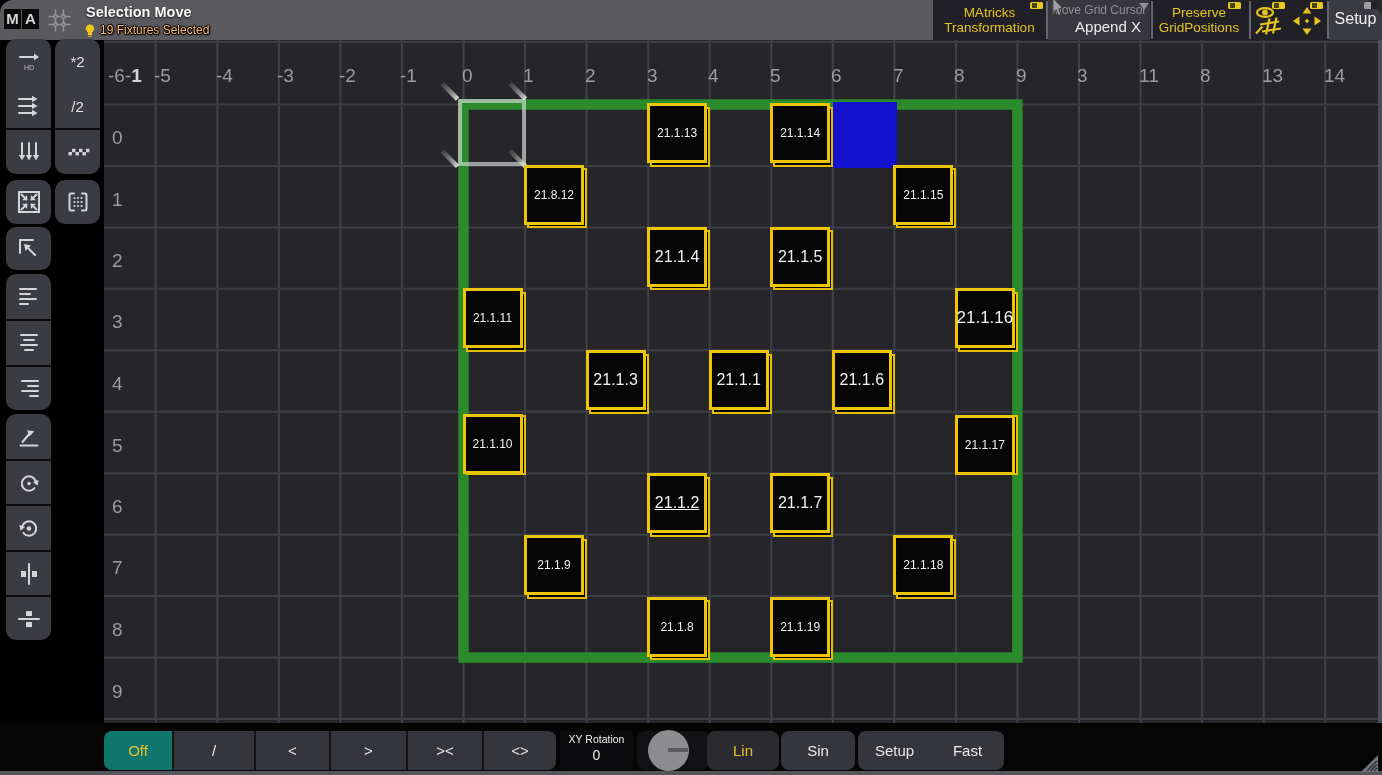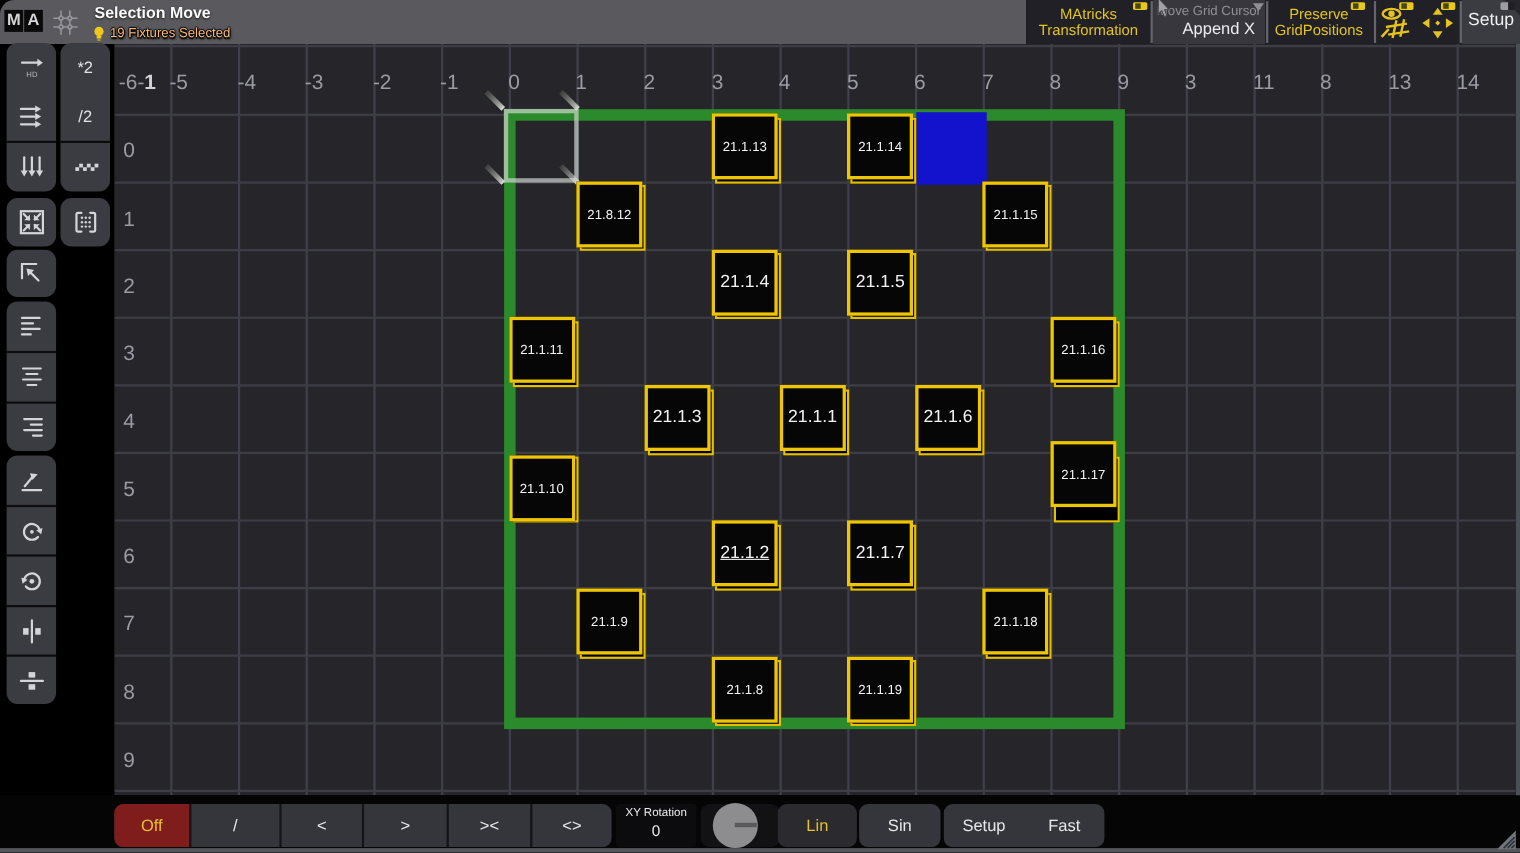--- a/index.html
+++ b/index.html
@@ -113,31 +113,31 @@
 <div class="fx" style="left:420.0px;top:124.9px;font-size:12px;">21.8.12</div>
 <div class="fxb" style="left:792.3px;top:128.4px;"></div>
 <div class="fx" style="left:789.3px;top:124.9px;font-size:12px;">21.1.15</div>
 <div class="fxb" style="left:546.1px;top:190.1px;"></div>
 <div class="fx" style="left:543.1px;top:186.6px;font-size:16px;">21.1.4</div>
 <div class="fxb" style="left:669.2px;top:190.1px;"></div>
 <div class="fx" style="left:666.2px;top:186.6px;font-size:16px;">21.1.5</div>
 <div class="fxb" style="left:361.5px;top:251.8px;"></div>
 <div class="fx" style="left:358.5px;top:248.3px;font-size:12px;">21.1.11</div>
 <div class="fxb" style="left:853.9px;top:251.8px;"></div>
-<div class="fx" style="left:850.9px;top:248.3px;font-size:12px;">21.1.16</div>
+<div class="fx" style="left:850.9px;top:248.3px;font-size:17px;">21.1.16</div>
 <div class="fxb" style="left:484.6px;top:313.5px;"></div>
 <div class="fx" style="left:481.6px;top:310.0px;font-size:16px;">21.1.3</div>
 <div class="fxb" style="left:607.7px;top:313.5px;"></div>
 <div class="fx" style="left:604.7px;top:310.0px;font-size:16px;">21.1.1</div>
 <div class="fxb" style="left:730.8px;top:313.5px;"></div>
 <div class="fx" style="left:727.8px;top:310.0px;font-size:16px;">21.1.6</div>
 <div class="fxb" style="left:361.5px;top:375.2px;"></div>
 <div class="fx" style="left:358.5px;top:374px;font-size:12px;">21.1.10</div>
 <div class="fxb" style="left:853.9px;top:375.2px;"></div>
-<div class="fx" style="left:850.9px;top:361px;font-size:12px;">21.1.17</div>
+<div class="fx" style="left:850.9px;top:375px;font-size:12px;">21.1.17</div>
 <div class="fxb" style="left:546.1px;top:436.9px;"></div>
 <div class="fx" style="left:543.1px;top:433.4px;font-size:16px;text-decoration:underline;">21.1.2</div>
 <div class="fxb" style="left:669.2px;top:436.9px;"></div>
 <div class="fx" style="left:666.2px;top:433.4px;font-size:16px;">21.1.7</div>
 <div class="fxb" style="left:423.0px;top:498.6px;"></div>
 <div class="fx" style="left:420.0px;top:495.1px;font-size:12px;">21.1.9</div>
 <div class="fxb" style="left:792.3px;top:498.6px;"></div>
 <div class="fx" style="left:789.3px;top:495.1px;font-size:12px;">21.1.18</div>
 <div class="fxb" style="left:546.1px;top:560.3px;"></div>
 <div class="fx" style="left:543.1px;top:556.8px;font-size:12px;">21.1.8</div>
@@ -374,21 +374,21 @@
         <circle cx="13" cy="17" r="1.1" fill="#d4d5d9"></circle>
         <circle cx="16.5" cy="9" r="1.1" fill="#d4d5d9"></circle>
         <circle cx="16.5" cy="13" r="1.1" fill="#d4d5d9"></circle>
         <circle cx="16.5" cy="17" r="1.1" fill="#d4d5d9"></circle>
       </svg>
     </div>
   </div>
 
 <div style="position:absolute;left:0px;top:723px;width:1382px;height:48px;background:#050506;"></div>
 <div style="position:absolute;left:104px;top:731px;width:452px;height:39px;background:#35353c;border-radius:8px;"></div>
-<div class="bb" style="left:104px;top:731px;width:68px;background:#7f1d1d;border-radius:8px 0 0 8px;color:#e6c22a;">Off</div>
+<div class="bb" style="left:104px;top:731px;width:68px;background:#0f766e;border-radius:8px 0 0 8px;color:#e6c22a;">Off</div>
 <div class="bb" style="left:174px;top:731px;width:80px;color:#e8e8e8;">/</div>
 <div style="position:absolute;left:172px;top:731px;width:2px;height:39px;background:#141417;"></div>
 <div class="bb" style="left:256px;top:731px;width:73px;color:#e8e8e8;">&lt;</div>
 <div style="position:absolute;left:254px;top:731px;width:2px;height:39px;background:#141417;"></div>
 <div class="bb" style="left:331px;top:731px;width:75px;color:#e8e8e8;">&gt;</div>
 <div style="position:absolute;left:329px;top:731px;width:2px;height:39px;background:#141417;"></div>
 <div class="bb" style="left:408px;top:731px;width:74px;color:#e8e8e8;">&gt;&lt;</div>
 <div style="position:absolute;left:406px;top:731px;width:2px;height:39px;background:#141417;"></div>
 <div class="bb" style="left:484px;top:731px;width:72px;color:#e8e8e8;">&lt;&gt;</div>
 <div style="position:absolute;left:482px;top:731px;width:2px;height:39px;background:#141417;"></div>

